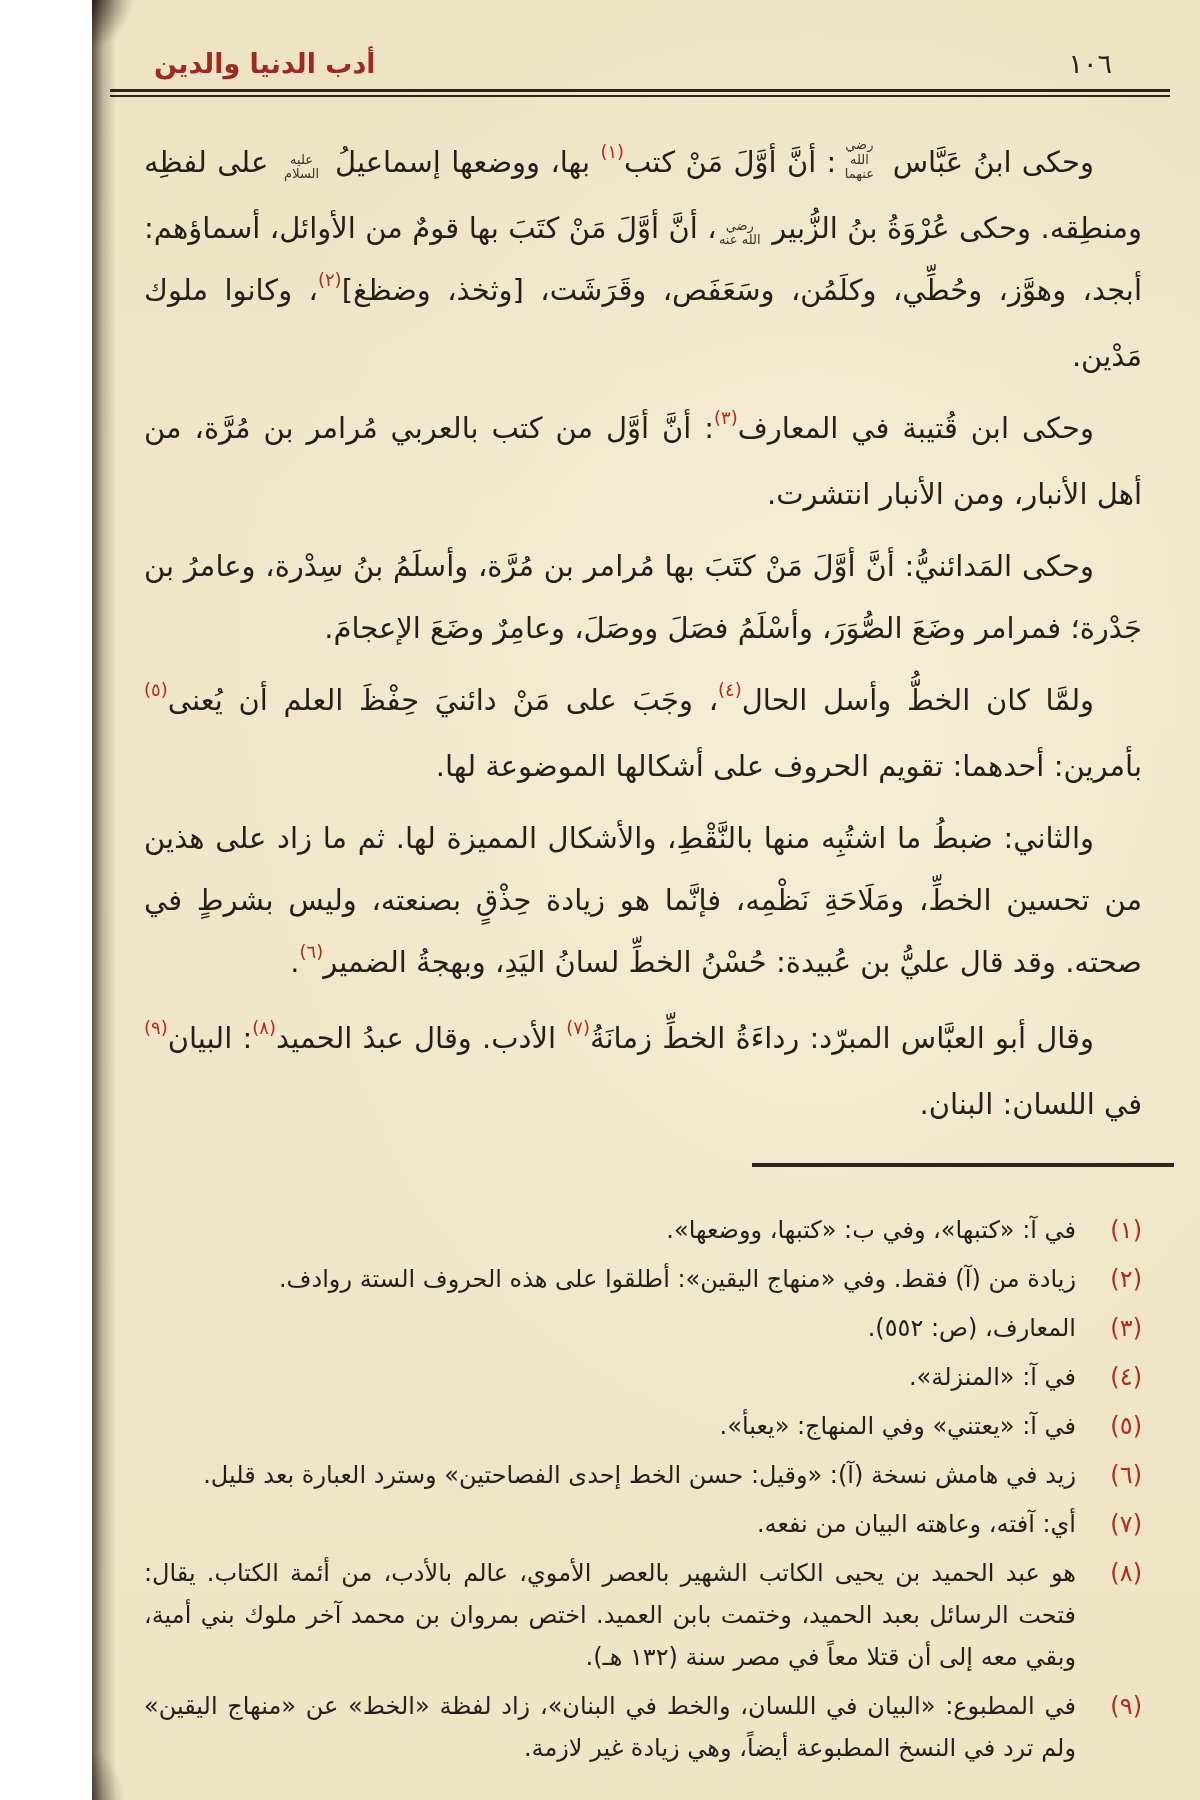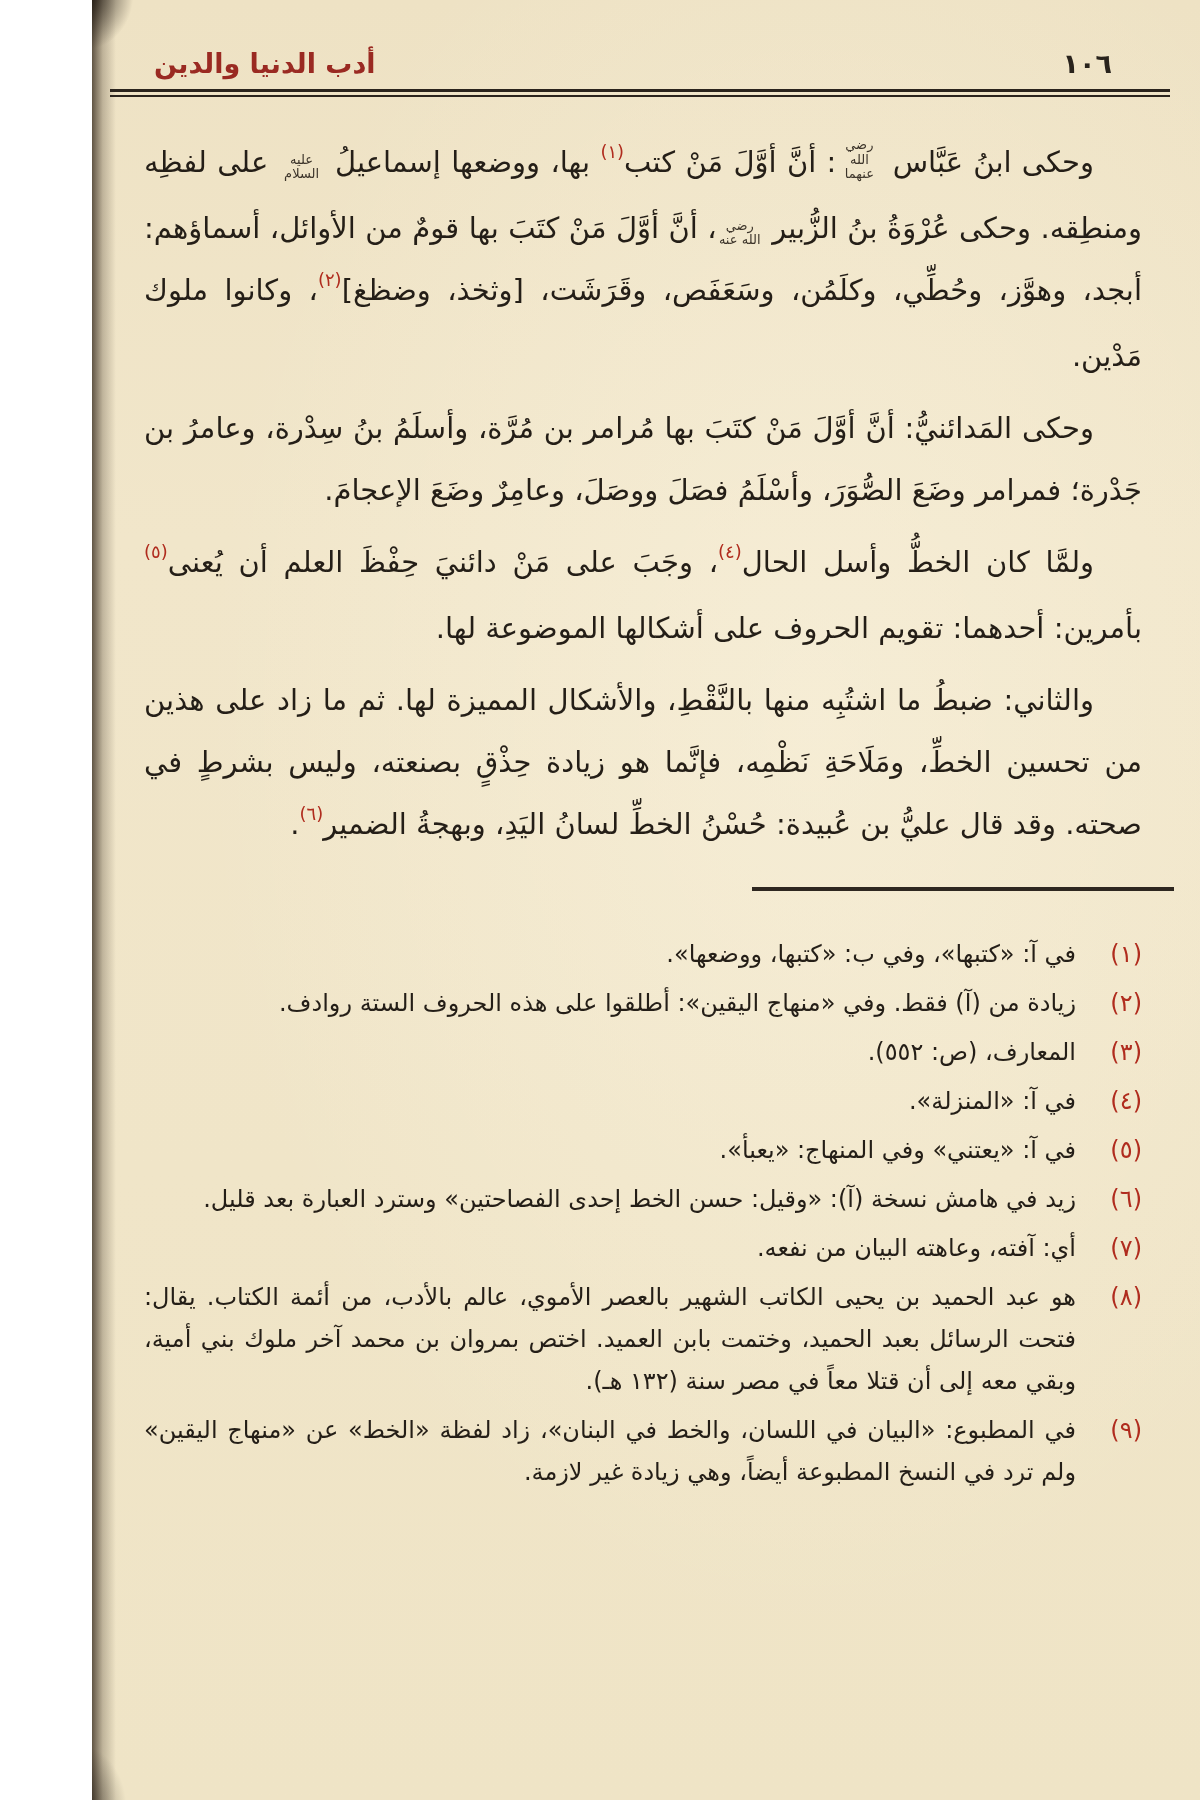--- a/index.html
+++ b/index.html
@@ -55,21 +55,21 @@
   }
   .book-title {
     color: #9a2a22;
     font-weight: bold;
     font-size: 27px;
     letter-spacing: 0.5px;
   }
   .page-number {
     font-size: 27px;
     color: #29231c;
-    font-weight: bold;
+    font-weight: normal;
   }
   .header-rule {
     margin: 4px 30px 0 18px;
     height: 3px;
     border-top: 3px solid #2b241d;
     border-bottom: 2px solid #2b241d;
   }
   
   .main-text {
     margin: 34px 58px 0 52px;
@@ -138,23 +138,25 @@
   <div class="scan-corner-bl"></div>
 
   <header class="header">
     <span class="book-title">أدب الدنيا والدين</span>
     <span class="page-number">١٠٦</span>
   </header>
   <div class="header-rule"></div>
 
   <main class="main-text" id="main-text">
       <p class="para"><span>وحكى ابنُ عَبَّاس </span><span class="honorific">رضي الله عنهما</span><span>: أنَّ أوَّلَ مَنْ كتب</span><span class="marker">(١)</span><span> بها، ووضعها إسماعيلُ </span><span class="honorific">عليه السلام</span><span> على لفظِه ومنطِقه. وحكى عُرْوَةُ بنُ الزُّبير </span><span class="honorific">رضي الله عنه</span><span>، أنَّ أوَّلَ مَنْ كتَبَ بها قومٌ من الأوائل، أسماؤهم: أبجد، وهوَّز، وحُطِّي، وكلَمُن، وسَعَفَص، وقَرَشَت، [وثخذ، وضظغ]</span><span class="marker">(٢)</span><span>، وكانوا ملوك مَدْين.</span></p>
+      <p class="para"><span>وحكى ابن قُتيبة في المعارف</span><span class="marker">(٣)</span><span>: أنَّ أوَّل من كتب بالعربي مُرامر بن مُرَّة، من أهل الأنبار، ومن الأنبار انتشرت.</span></p>
       <p class="para"><span>وحكى المَدائنيُّ: أنَّ أوَّلَ مَنْ كتَبَ بها مُرامر بن مُرَّة، وأسلَمُ بنُ سِدْرة، وعامرُ بن جَدْرة؛ فمرامر وضَعَ الصُّوَرَ، وأسْلَمُ فصَلَ ووصَلَ، وعامِرٌ وضَعَ الإعجامَ.</span></p>
       <p class="para"><span>ولمَّا كان الخطُّ وأسل الحال</span><span class="marker">(٤)</span><span>، وجَبَ على مَنْ دائنيَ حِفْظَ العلم أن يُعنى</span><span class="marker">(٥)</span><span> بأمرين: أحدهما: تقويم الحروف على أشكالها الموضوعة لها.</span></p>
       <p class="para"><span>والثاني: ضبطُ ما اشتُبِه منها بالنَّقْطِ، والأشكال المميزة لها. ثم ما زاد على هذين من تحسين الخطِّ، ومَلَاحَةِ نَظْمِه، فإنَّما هو زيادة حِذْقٍ بصنعته، وليس بشرطٍ في صحته. وقد قال عليُّ بن عُبيدة: حُسْنُ الخطِّ لسانُ اليَدِ، وبهجةُ الضمير</span><span class="marker">(٦)</span><span>.</span></p>
+      <p class="para"><span>وقال أبو العبَّاس المبرّد: رداءَةُ الخطِّ زمانَةُ</span><span class="marker">(٧)</span><span> الأدب. وقال عبدُ الحميد</span><span class="marker">(٨)</span><span>: البيان</span><span class="marker">(٩)</span><span> في اللسان: البنان.</span></p>
     </main>
 
   <div class="footnote-divider"></div>
 
   <section class="footnotes" id="footnotes">
       <div class="fn">
         <span class="fn-num">(١)</span>
         <span class="fn-text">في آ: «كتبها»، وفي ب: «كتبها، ووضعها».</span>
       </div>
       <div class="fn">

